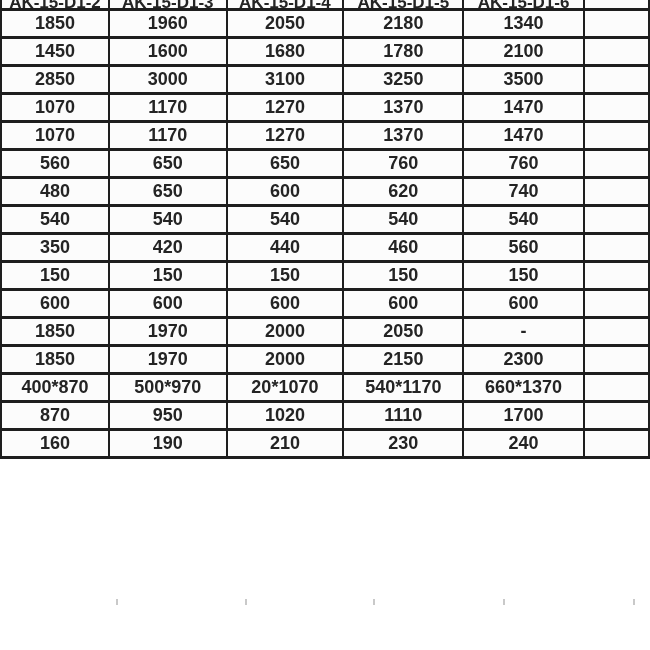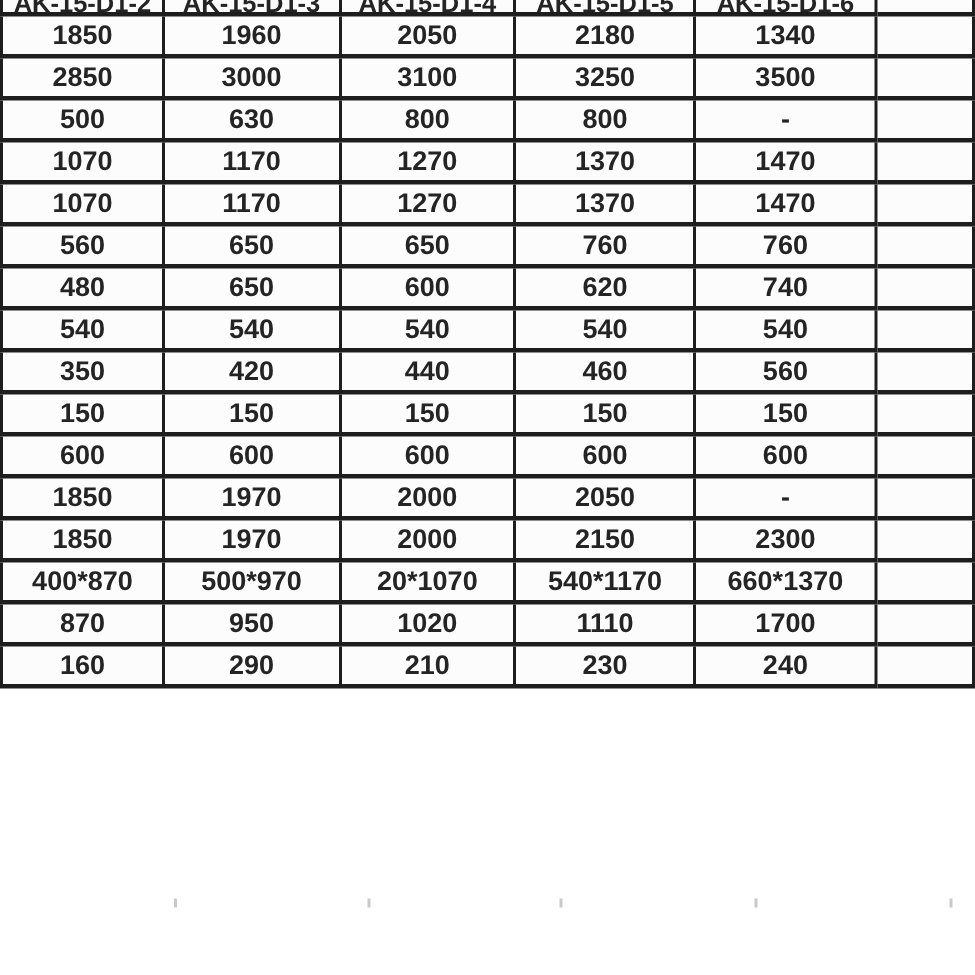--- a/index.html
+++ b/index.html
@@ -96,36 +96,36 @@
     <tbody id="tbody">
         <tr>
           <td>1850</td>
           <td>1960</td>
           <td>2050</td>
           <td>2180</td>
           <td>1340</td>
           <td></td>
         </tr>
         <tr>
+          <td>1450</td>
+          <td>1600</td>
+          <td>1680</td>
+          <td>1780</td>
+          <td>2100</td>
+          <td></td>
+        </tr>
+        <tr>
           <td>2850</td>
           <td>3000</td>
           <td>3100</td>
           <td>3250</td>
           <td>3500</td>
           <td></td>
         </tr>
         <tr>
-          <td>500</td>
-          <td>630</td>
-          <td>800</td>
-          <td>800</td>
-          <td>-</td>
-          <td></td>
-        </tr>
-        <tr>
           <td>1070</td>
           <td>1170</td>
           <td>1270</td>
           <td>1370</td>
           <td>1470</td>
           <td></td>
         </tr>
         <tr>
           <td>1070</td>
           <td>1170</td>
@@ -209,21 +209,21 @@
         <tr>
           <td>870</td>
           <td>950</td>
           <td>1020</td>
           <td>1110</td>
           <td>1700</td>
           <td></td>
         </tr>
         <tr>
           <td>160</td>
-          <td>290</td>
+          <td>190</td>
           <td>210</td>
           <td>230</td>
           <td>240</td>
           <td></td>
         </tr>
       </tbody>
   </table>
   <div class="stub" style="left:116px"></div>
   <div class="stub" style="left:245px"></div>
   <div class="stub" style="left:373px"></div>

